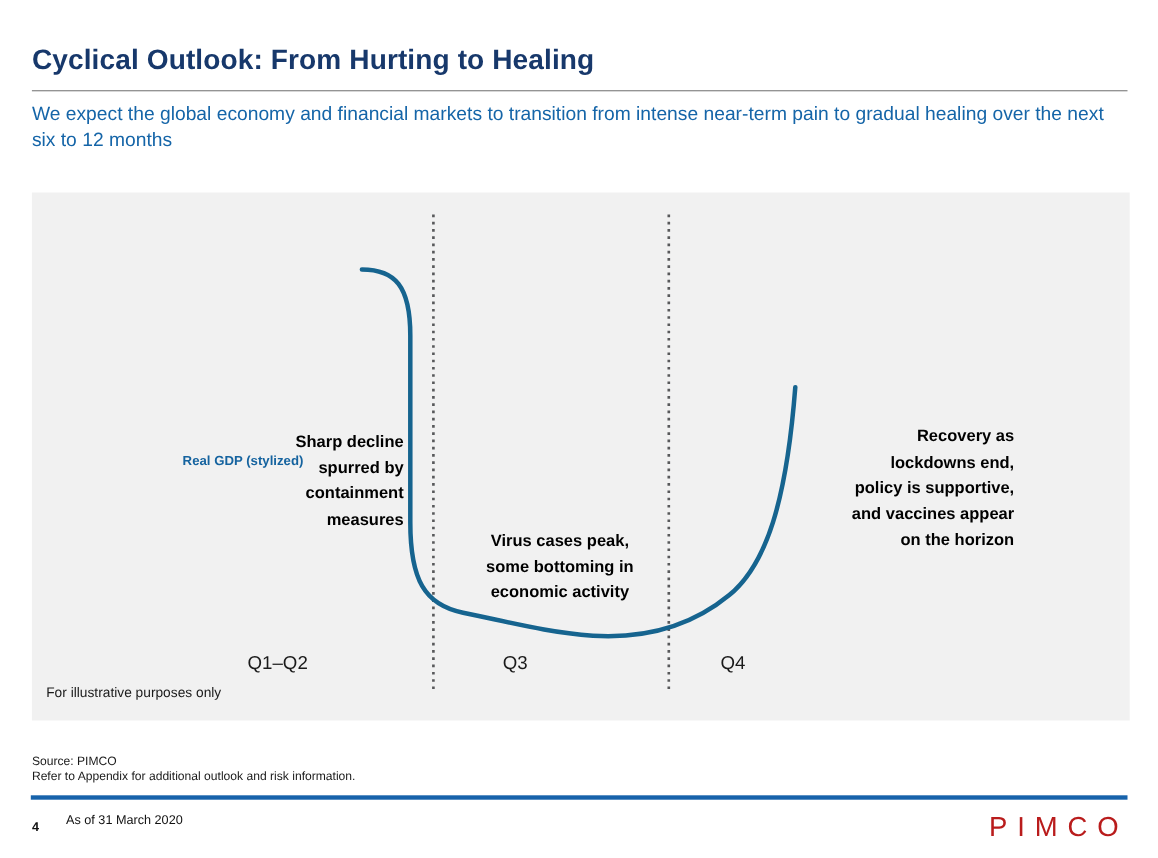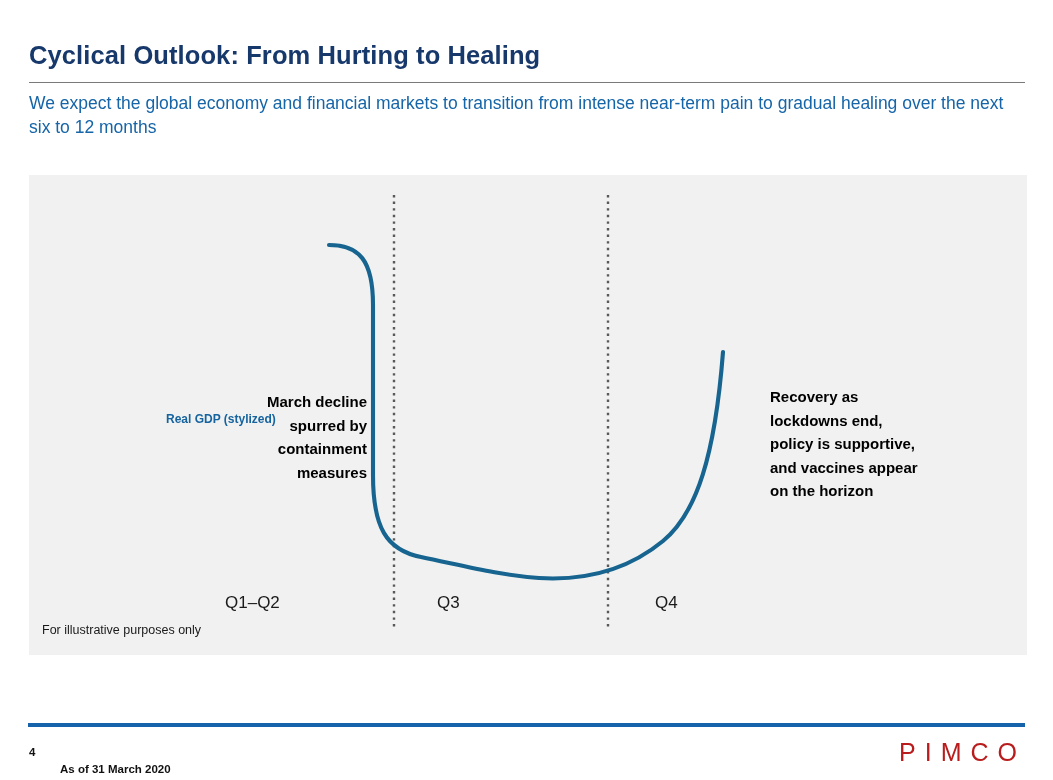--- a/index.html
+++ b/index.html
@@ -79,22 +79,21 @@
   #ann-virus-peak {
     left: 400px;
     top: 305px;
     width: 160px;
     text-align: center;
   }
   #ann-recovery {
     left: 703px;
     top: 210px;
     width: 190px;
-    text-align: left;
-    margin-left: 38px;
+    text-align: right;
   }
 
   #series-label {
     position: absolute;
     left: 137px;
     top: 237px;
     font-size: 12px;
     font-weight: bold;
     color: #15639f;
     white-space: nowrap;
@@ -103,21 +102,21 @@
   .quarter-label {
     position: absolute;
     top: 418px;
     font-size: 17px;
     font-weight: normal;
     color: #1a1a1a;
     text-align: left;
     width: 120px;
   }
   #quarter-0 { left: 196px; }
-  #quarter-1 { left: 408px; }
+  #quarter-1 { left: 428px; }
   #quarter-2 { left: 626px; }
 
   #illustrative-note {
     position: absolute;
     left: 13px;
     top: 448px;
     font-size: 12.5px;
     color: #1a1a1a;
     white-space: nowrap;
   }
@@ -145,23 +144,23 @@
     position: absolute;
     left: 29px;
     top: 746px;
     font-size: 11.5px;
     font-weight: bold;
     color: #111111;
   }
   #as-of-date {
     position: absolute;
     left: 60px;
-    top: 763px;
+    top: 740px;
     font-size: 11.5px;
-    font-weight: bold;
+    font-weight: normal;
     color: #111111;
     white-space: nowrap;
   }
   #pimco-logo {
     position: absolute;
     right: 27px;
     top: 738px;
     font-family: Liberation Sans, sans-serif;
     font-size: 25px;
     letter-spacing: 9px;
@@ -189,40 +188,45 @@
              C 330 70, 344 85, 344 130
              L 344 300
              C 344 352, 357 375, 392 382
              C 440 392, 470 400, 510 403
              C 560 406, 600 394, 634 366
              C 668 338, 686 280, 694 177"></path>
   </svg>
 
   <div id="series-label">Real GDP (stylized)</div>
 
-  <div class="chart-text" id="ann-sharp-decline">March decline
+  <div class="chart-text" id="ann-sharp-decline">Sharp decline
 spurred by
 containment
 measures</div>
 
+  <div class="chart-text" id="ann-virus-peak">Virus cases peak,
+some bottoming in
+economic activity</div>
 
   <div class="chart-text" id="ann-recovery">Recovery as
 lockdowns end,
 policy is supportive,
 and vaccines appear
 on the horizon</div>
 
   <div class="quarter-label" id="quarter-0">Q1–Q2</div>
   <div class="quarter-label" id="quarter-1">Q3</div>
   <div class="quarter-label" id="quarter-2">Q4</div>
 
   <div id="illustrative-note">For illustrative purposes only</div>
 </div>
 
 <div id="source-block">
+  <div>Source: PIMCO</div>
+  <div>Refer to Appendix for additional outlook and risk information.</div>
 </div>
 
 <div id="footer-rule"></div>
 
 <div id="page-number">4</div>
 
 <div id="as-of-date">As of 31 March 2020</div>
 
 <div id="pimco-logo">PIMCO</div>
 

